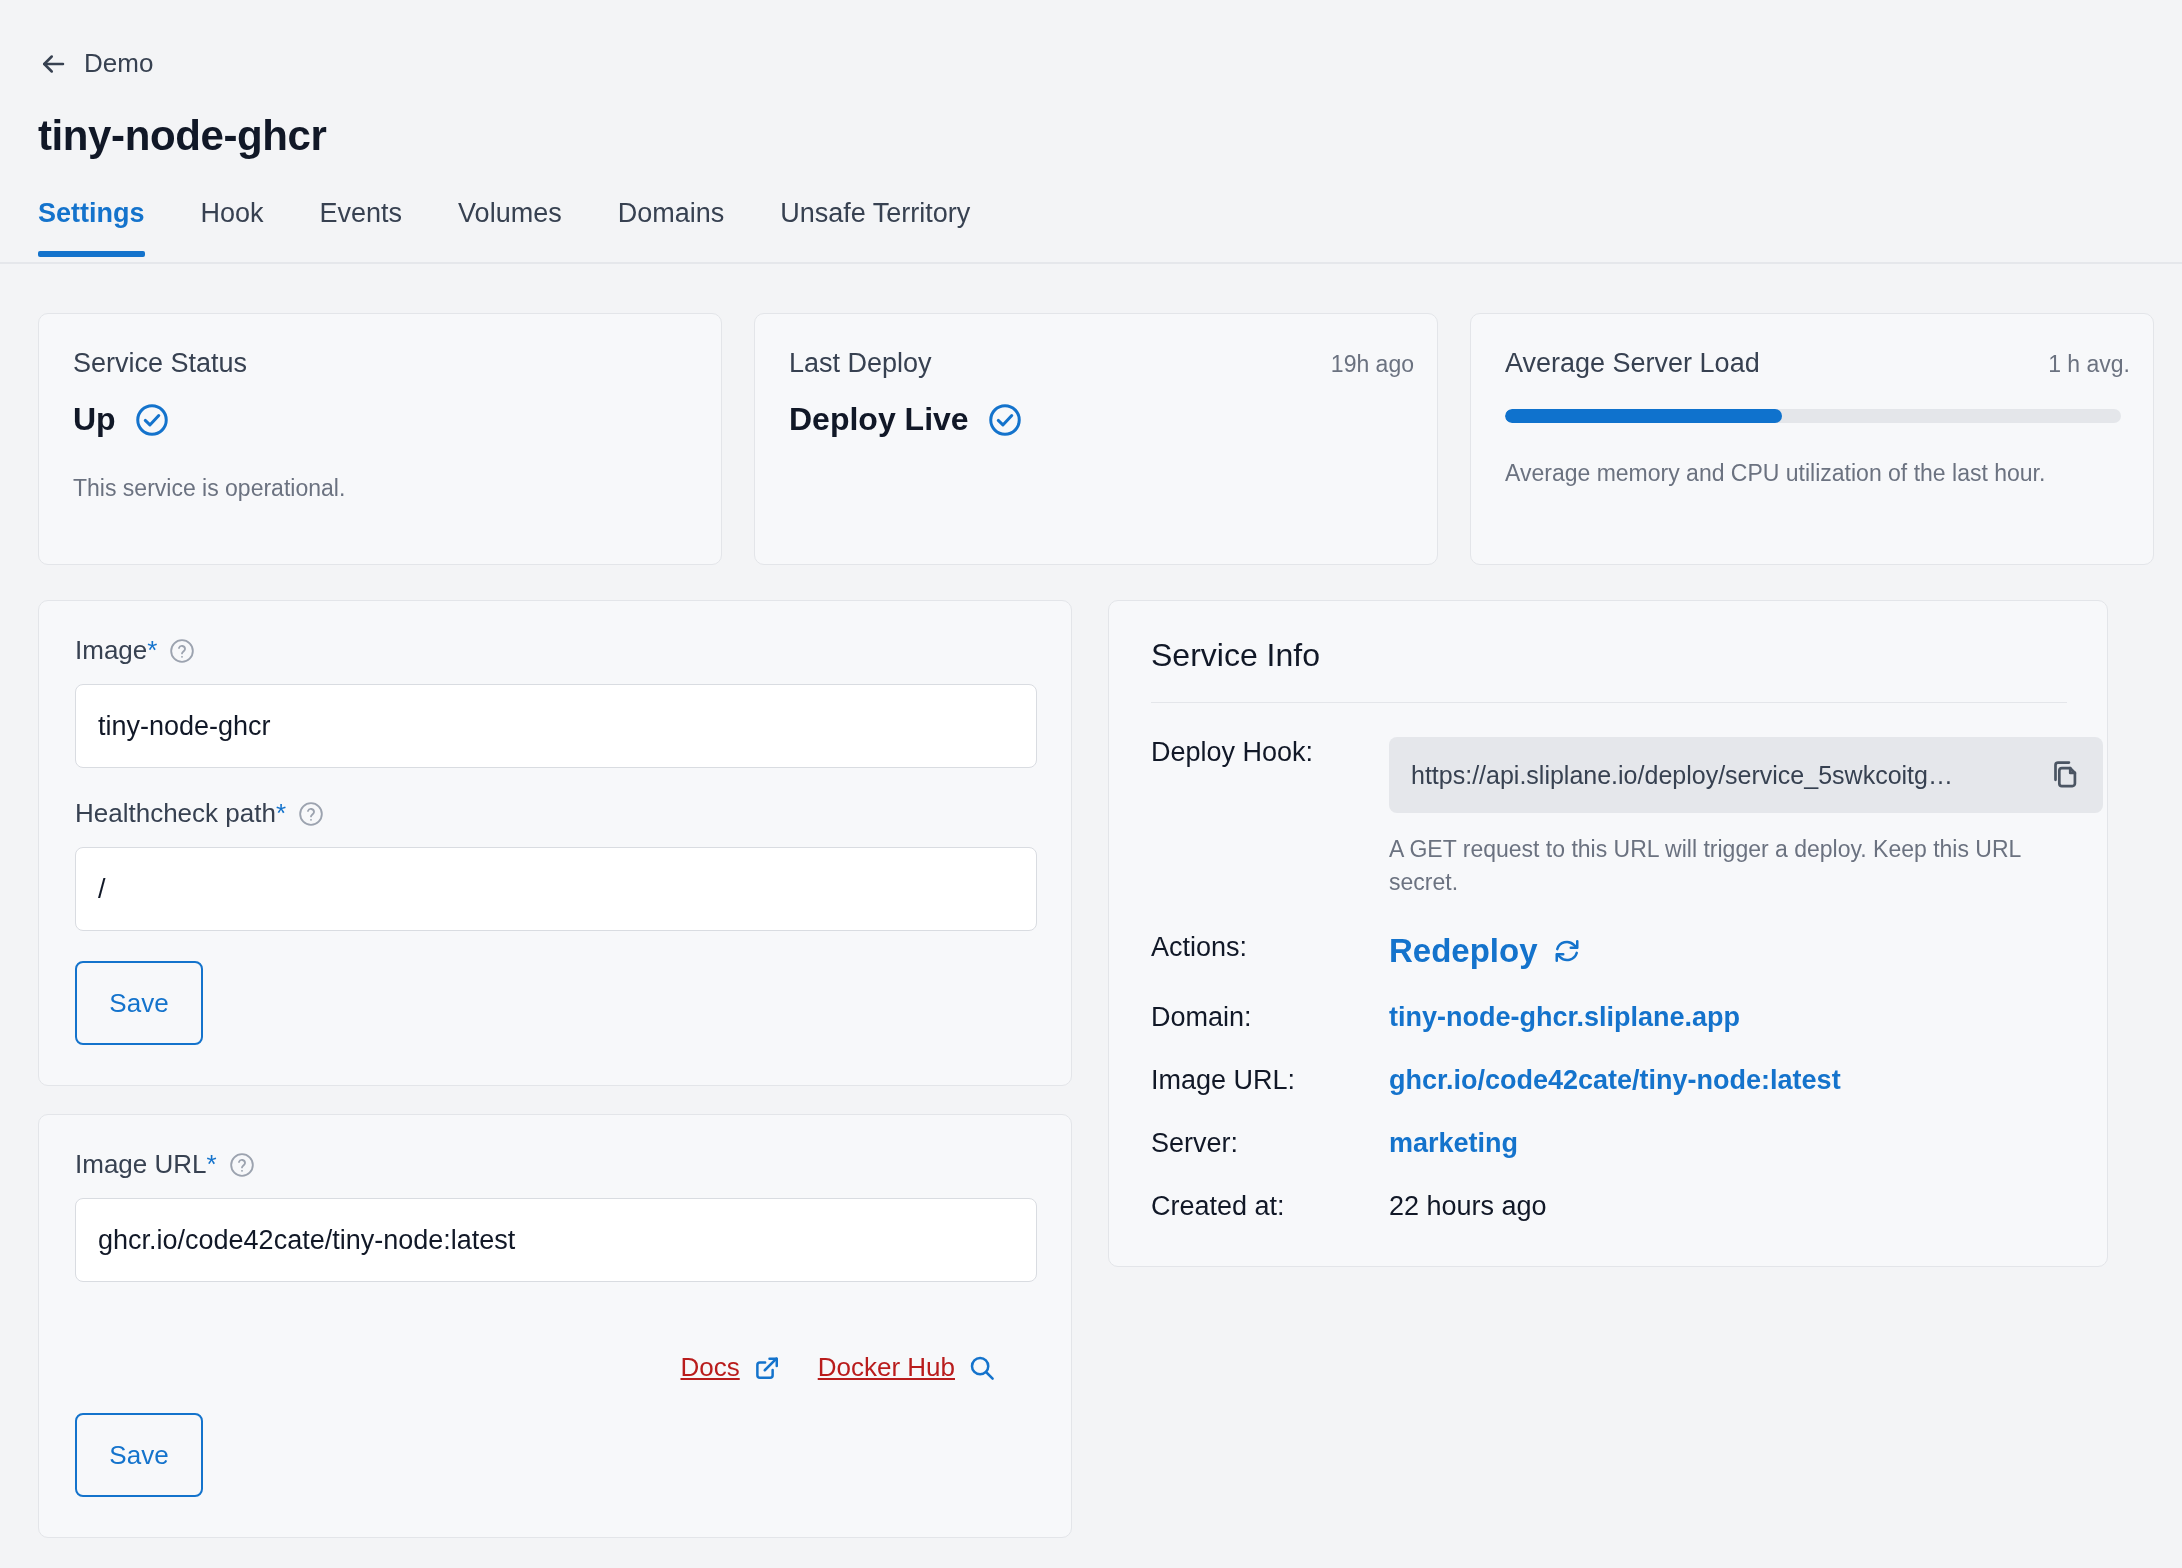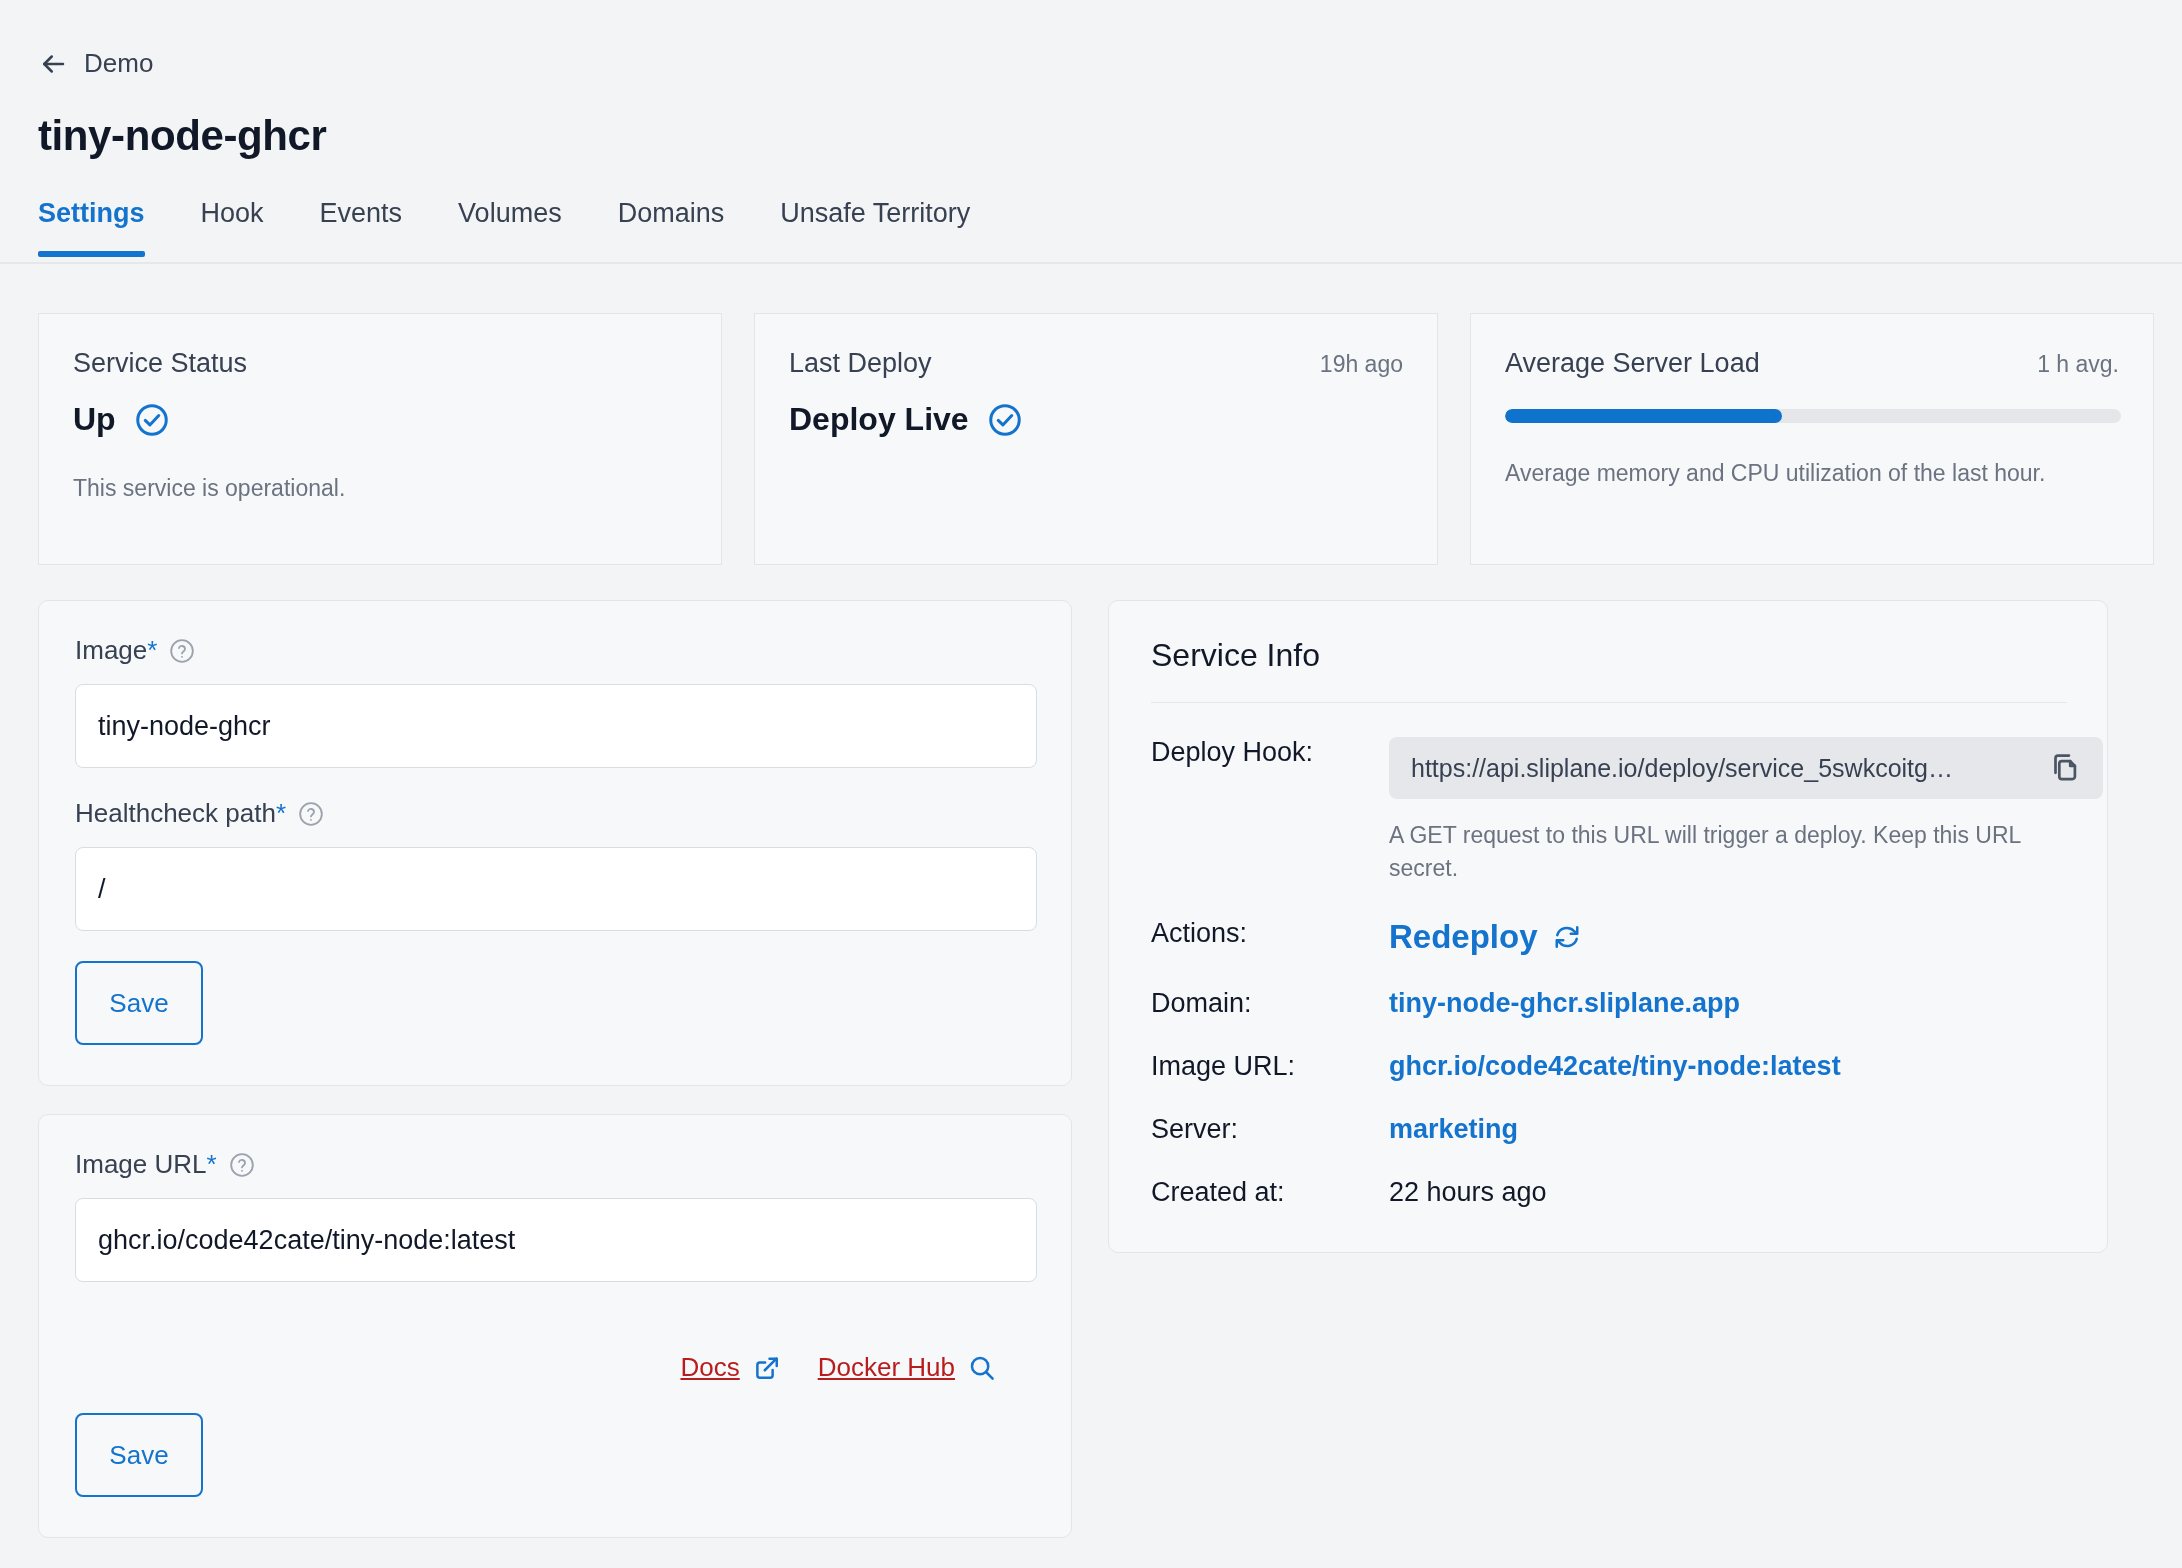--- a/index.html
+++ b/index.html
@@ -39,22 +39,22 @@
     content: ""; position: absolute; left: 0; right: 0; bottom: -2px;
     height: 6px; background: #1473cc; border-radius: 2px;
   }
 
   
   .cards-row {
     position: absolute; left: 38px; top: 313px;
     display: flex; gap: 32px;
   }
   .card {
-    background: #f7f8fa; border: 1px solid #e3e5e9; border-radius: 0;
-    width: 684px; height: 252px; padding: 34px 34px 0 34px; position: relative;
+    background: #f7f8fa; border: 1px solid #e3e5e9; border-radius: 10px;
+    width: 684px; height: 252px; padding: 34px 23px 0 34px; position: relative;
   }
   .card-head { display: flex; justify-content: space-between; align-items: baseline; }
   .card-title { font-size: 27px; color: #374151; }
   .card-meta { font-size: 23px; color: #6b7280; }
   .card-status { display: flex; align-items: center; gap: 18px; margin-top: 22px; }
   .card-status-text { font-size: 32px; font-weight: 700; color: #111827; }
   .card-desc { font-size: 23px; color: #6b7280; margin-top: 34px; line-height: 1.4; }
 
   .check-icon { width: 36px; height: 36px; display: block; }
 
@@ -121,21 +121,21 @@
   .info-row { display: flex; align-items: flex-start; margin-bottom: 32px; }
   .info-row:last-child { margin-bottom: 0; }
   .info-key { width: 248px; flex: 0 0 248px; font-size: 27px; color: #111827; padding-left: 10px; }
   .info-val { flex: 1; }
   .info-link {
     color: #1473cc; font-size: 27px; font-weight: 700; text-decoration: none; cursor: pointer;
   }
   .info-plain { color: #111827; font-size: 27px; }
 
   .hook-box {
-    background: #e5e7eb; border-radius: 8px; height: 62px; width: 714px;
+    background: #e5e7eb; border-radius: 8px; height: 76px; width: 714px;
     display: flex; align-items: center; justify-content: space-between;
     padding: 0 22px 0 22px;
   }
   .hook-text {
     font-size: 25px; color: #374151; white-space: nowrap; overflow: hidden;
   }
   .copy-icon { width: 34px; height: 34px; display: block; cursor: pointer; flex: 0 0 34px; }
   .hook-note { font-size: 23px; color: #6b7280; line-height: 1.45; margin-top: 20px; width: 700px; }
 
   .action-link {

